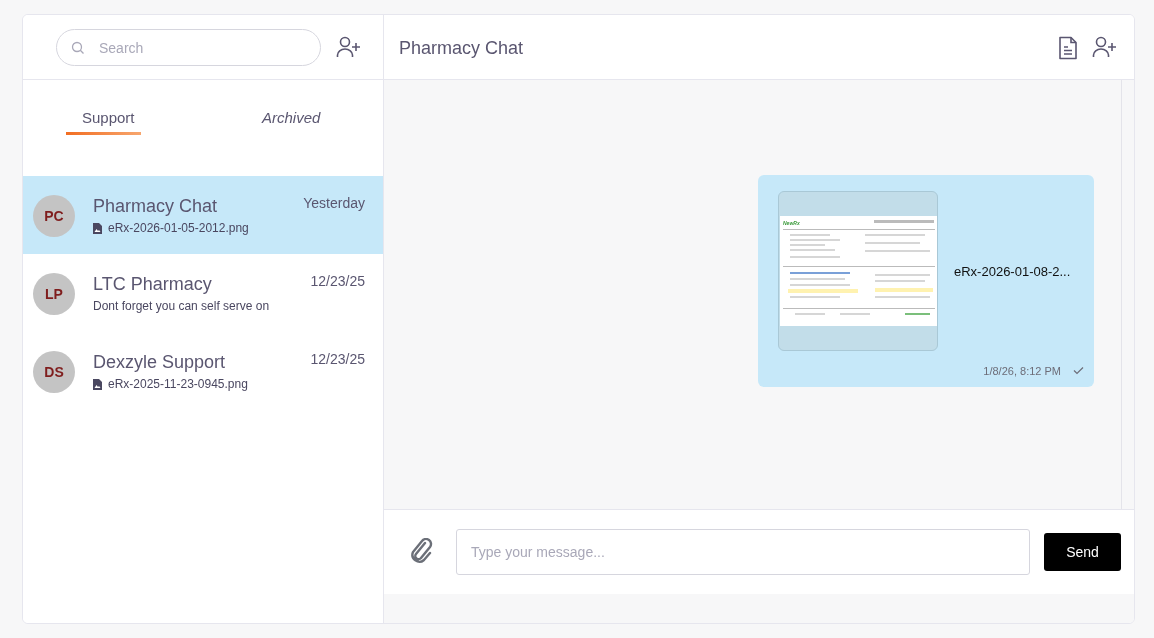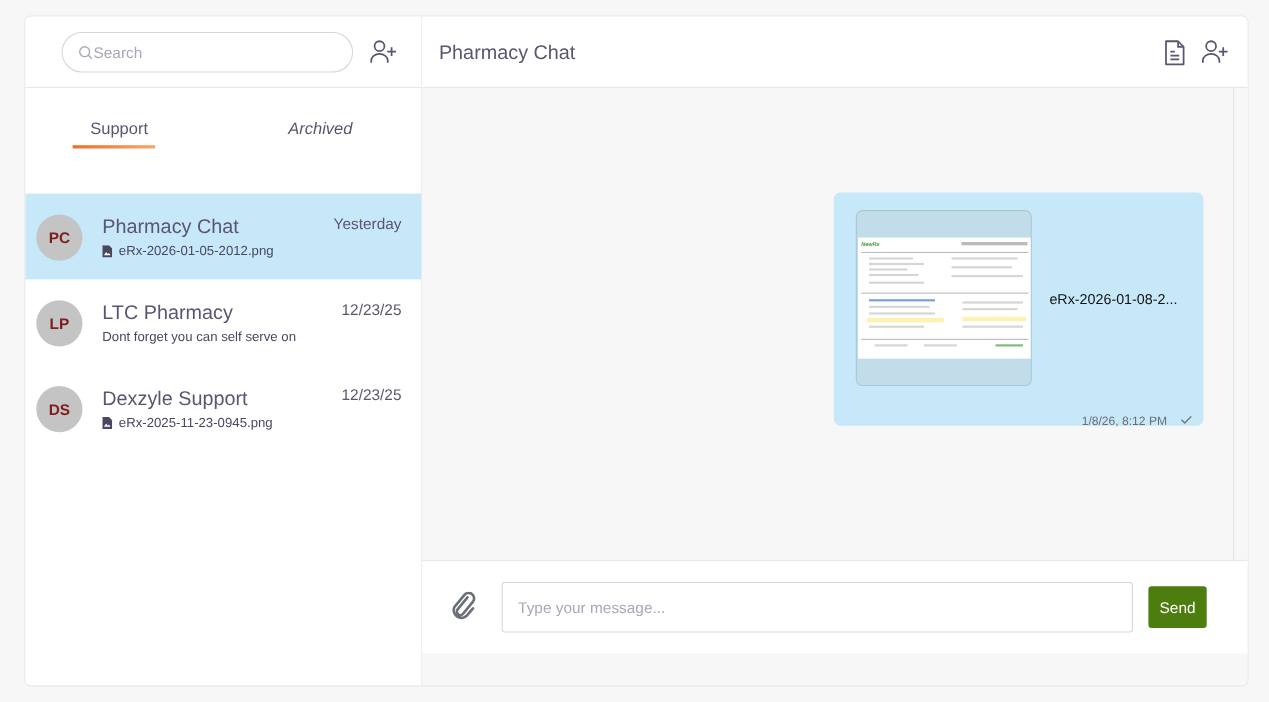--- a/index.html
+++ b/index.html
@@ -6,21 +6,21 @@
   html, body { width: 1154px; height: 638px; overflow: hidden; }
   body { background: #f7f7f8; font-family: "Liberation Sans", sans-serif; color: #5a5670; position: relative; }
 
   .app { position: absolute; left: 22px; top: 14px; width: 1113px; height: 610px; background: #fff; border: 1px solid #e6e6ee; border-radius: 6px; overflow: hidden; }
 
   
   .left { position: absolute; left: 0; top: 0; width: 361px; height: 100%; border-right: 1px solid #e6e6ee; background: #fff; }
   .left-header { height: 65px; border-bottom: 1px solid #e6e6ee; position: relative; }
   .search { position: absolute; left: 33px; top: 14px; width: 265px; height: 37px; border: 1px solid #d6d6de; border-radius: 19px; display: flex; align-items: center; }
   .search .icon { margin-left: 14px; width: 14px; height: 14px; display: flex; }
-  .search input { border: none; outline: none; background: transparent; font-size: 14px; color: #5a5670; font-family: "Liberation Sans", sans-serif; width: 200px; }
+  .search input { border: none; outline: none; background: transparent; margin-left: 14px; font-size: 14px; color: #5a5670; font-family: "Liberation Sans", sans-serif; width: 200px; }
   .search input::placeholder { color: #a9a8b8; }
   .add-user-left { position: absolute; left: 312px; top: 20px; width: 26px; height: 26px; cursor: pointer; }
 
   .tabs { position: relative; height: 96px; }
   .tab { position: absolute; top: 29px; font-size: 15px; color: #5a5670; cursor: pointer; }
   .tab.active { left: 59px; }
   .tab.archived { left: 239px; font-style: italic; }
   .tab-underline { position: absolute; left: 43px; top: 52px; width: 75px; height: 3px; background: linear-gradient(90deg, #f26e22, #f7a66e); }
 
   .conv { position: absolute; left: 0; width: 360px; height: 78px; cursor: pointer; }
@@ -40,35 +40,35 @@
 
   .messages { position: absolute; left: 0; top: 65px; width: 752px; height: 429px; background: #f7f7f8; }
   .scrollbar { position: absolute; right: 0; top: 0; width: 15px; height: 429px; border-left: 1px solid #e4e4ea; background: #f7f7f8; }
 
   .bubble { position: absolute; background: #c6e8f9; border-radius: 6px; }
   .bubble1 { left: 438px; top: 22px; width: 272px; height: 57px; }
   .bubble1 .text { position: absolute; left: 12px; top: 12px; font-size: 14px; color: #111; }
   .meta { position: absolute; right: 10px; font-size: 11px; color: #6d6d78; display: flex; align-items: center; gap: 6px; }
   .bubble1 .meta { top: 36px; }
   .bubble2 { left: 374px; top: 95px; width: 336px; height: 212px; text-align: center; }
-  .bubble2 .meta { top: 202px; gap: 12px; }
+  .bubble2 .meta { top: 190px; gap: 12px; }
   .thumb { position: absolute; left: 20px; top: 16px; width: 160px; height: 160px; background: #c2dde9; border: 1px solid #a9c8d6; border-radius: 6px; overflow: hidden; cursor: pointer; }
   .thumb .page { position: absolute; left: 1px; top: 24px; width: 158px; height: 110px; background: #fff; }
   .page .brand { position: absolute; left: 3px; top: 4px; font-size: 5px; color: #3a9a3a; font-style: italic; font-weight: bold; }
   .page .hdr { position: absolute; right: 4px; top: 4px; width: 60px; height: 3px; background: #bbb; }
   .page .rule { position: absolute; left: 3px; right: 3px; height: 1px; background: #bbb; }
   .page .line { position: absolute; height: 2px; background: #d6d6d6; }
   .page .hl { position: absolute; height: 4px; background: #fff2b0; }
   .file-label { position: absolute; left: 196px; top: 89px; font-size: 13px; color: #111; cursor: pointer; }
 
   .composer { position: absolute; left: 0; top: 494px; width: 752px; height: 85px; background: #fff; border-top: 1px solid #e6e6ee; }
   .clip { position: absolute; left: 25px; top: 28px; width: 28px; height: 28px; cursor: pointer; }
   .msg-input { position: absolute; left: 72px; top: 19px; width: 574px; height: 46px; border: 1px solid #d6d6de; border-radius: 3px; font-size: 14px; padding: 0 14px; outline: none; font-family: "Liberation Sans", sans-serif; color: #737373; }
   .msg-input::placeholder { color: #a9a8b8; }
-  .send { position: absolute; left: 660px; top: 23px; width: 53px; height: 38px; background: #4d7c0f; color: #fff; border: none; border-radius: 3px; font-size: 14px; font-family: "Liberation Sans", sans-serif; cursor: pointer; }
+  .send { position: absolute; left: 660px; top: 23px; width: 77px; height: 38px; background: #000000; color: #fff; border: none; border-radius: 3px; font-size: 14px; font-family: "Liberation Sans", sans-serif; cursor: pointer; }
 </style>
 </head>
 <body>
 
 <div class="app">
 
   <div class="left">
     <div class="left-header">
       <div class="search">
         <span class="icon">

